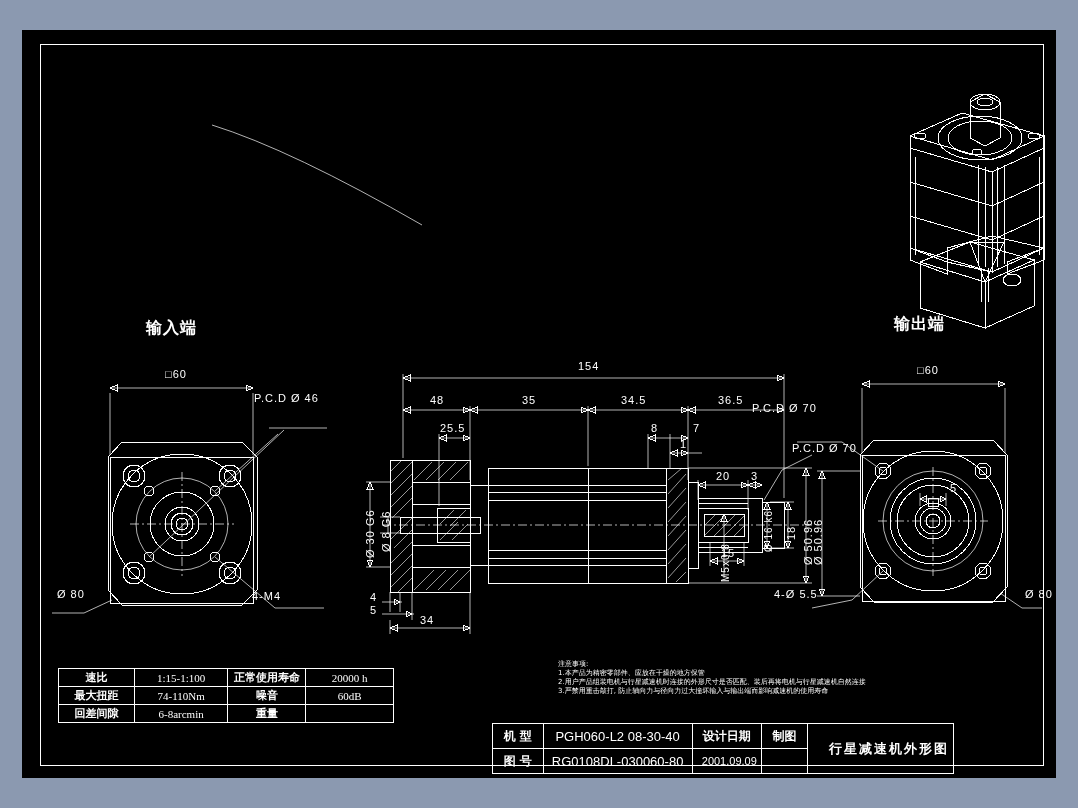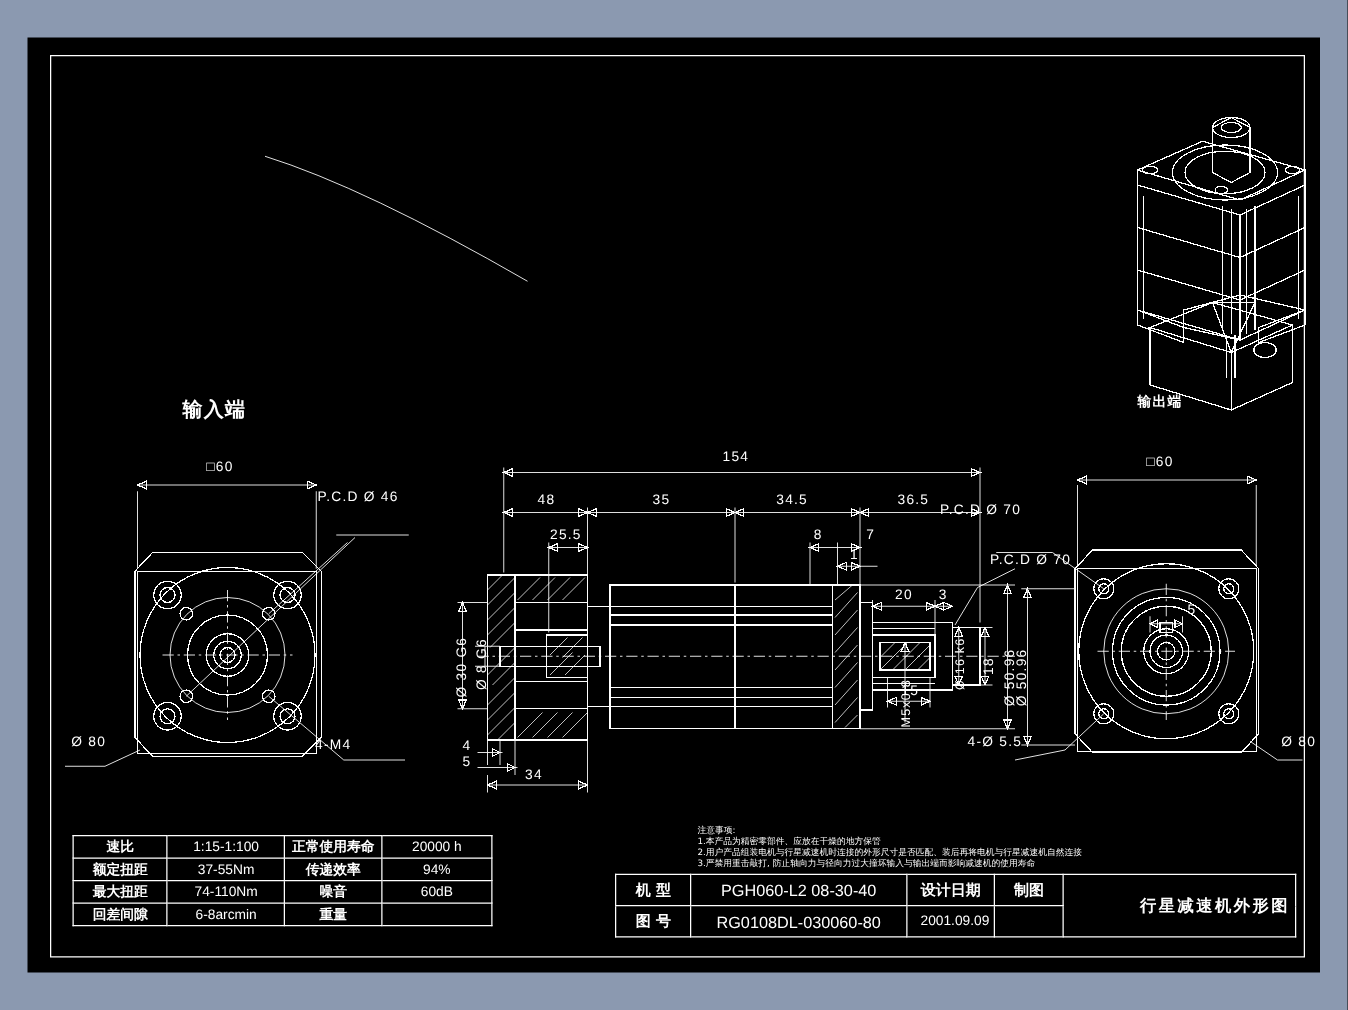--- a/index.html
+++ b/index.html
@@ -29,21 +29,21 @@
   .ln{stroke:#ffffff;stroke-width:1;fill:none;shape-rendering:crispEdges;}
   .thin{stroke:#ffffff;stroke-width:0.7;fill:none;}
   .dash{stroke:#ffffff;stroke-width:0.7;fill:none;stroke-dasharray:9 3 2 3;}
   .hatch{stroke:#ffffff;stroke-width:0.6;fill:none;}
   
   table.spec{
     position:absolute;border-collapse:collapse;color:#fff;
   }
   table.spec td{
     border:1px solid #ffffff;height:17px;padding:0 3px;
-    text-align:center;font-size:11px;font-family:Liberation Sans, sans-serif;
+    text-align:center;font-size:11px;font-family:Liberation Serif, serif;
   }
   table.spec td.cnlbl{font-family:"DejaVu Sans",sans-serif;font-weight:bold;font-size:11px;}
   table.title{position:absolute;border-collapse:collapse;color:#fff;}
   table.title td{border:1px solid #ffffff;height:24px;padding:0 4px;
     text-align:center;font-size:13px;}
   table.title td.cnlbl{font-family:"DejaVu Sans",sans-serif;font-weight:bold;font-size:12px;}
   .bigtitle{font-family:"DejaVu Sans",sans-serif;font-weight:bold;font-size:21px;letter-spacing:2px;}
   .notes{position:absolute;color:#fff;font-family:"DejaVu Sans",sans-serif;
     font-size:7px;line-height:9px;white-space:nowrap;}
 </style>
@@ -390,21 +390,21 @@
       <line class="ln" x1="1017" y1="127" x2="1017" y2="225"></line>
     </g>
   </svg>
 
   <div class="cadtext cn" style="left:124px;top:288px;font-size:16px;">输入端</div>
   <div class="cadtext dim" style="left:143px;top:338px;">□60</div>
   <div class="cadtext dim" style="left:232px;top:362px;">P.C.D Ø 46</div>
   <div class="cadtext dim" style="left:230px;top:560px;">4-M4</div>
   <div class="cadtext dim" style="left:35px;top:558px;">Ø 80</div>
 
-  <div class="cadtext cn" style="left:872px;top:284px;font-size:11px;margin-left:16px;">输出端</div>
+  <div class="cadtext cn" style="left:872px;top:284px;font-size:16px;">输出端</div>
   <div class="cadtext dim" style="left:895px;top:334px;">□60</div>
   <div class="cadtext dim" style="left:730px;top:372px;">P.C.D Ø 70</div>
   <div class="cadtext dim" style="left:752px;top:558px;">4-Ø 5.5</div>
   <div class="cadtext dim" style="left:1003px;top:558px;">Ø 80</div>
   <div class="cadtext dim vert" style="left:790px;top:535px;transform:rotate(-90deg);">Ø 50.96</div>
   <div class="cadtext dim" style="left:928px;top:452px;">5</div>
 
   <div class="cadtext dim" style="left:556px;top:330px;">154</div>
   <div class="cadtext dim" style="left:408px;top:364px;">48</div>
   <div class="cadtext dim" style="left:500px;top:364px;">35</div>
@@ -430,26 +430,20 @@
 
   <table class="spec" style="left:36px;top:638px;width:336px;">
     <tbody>
       <tr>
         <td class="cnlbl" style="width:90px;">速比</td>
         <td style="width:105px;">1:15-1:100</td>
         <td class="cnlbl" style="width:93px;">正常使用寿命</td>
         <td style="width:100px;">20000 h</td>
       </tr>
       <tr>
-        <td class="cnlbl">额定扭距</td>
-        <td>37-55Nm</td>
-        <td class="cnlbl">传递效率</td>
-        <td>94%</td>
-      </tr>
-      <tr>
         <td class="cnlbl">最大扭距</td>
         <td>74-110Nm</td>
         <td class="cnlbl">噪音</td>
         <td>60dB</td>
       </tr>
       <tr>
         <td class="cnlbl">回差间隙</td>
         <td>6-8arcmin</td>
         <td class="cnlbl">重量</td>
         <td></td>
@@ -457,21 +451,21 @@
     </tbody>
   </table>
 
   <div class="notes" style="left:536px;top:630px;">
     <div>注意事项:</div>
     <div>1.本产品为精密零部件、应放在干燥的地方保管</div>
     <div>2.用户产品组装电机与行星减速机时连接的外形尺寸是否匹配、装后再将电机与行星减速机自然连接</div>
     <div>3.严禁用重击敲打, 防止轴向力与径向力过大撞坏输入与输出端而影响减速机的使用寿命</div>
   </div>
 
-  <table class="title" style="left:470px;top:669px;width:545px;">
+  <table class="title" style="left:470px;top:693px;width:462px;">
     <tbody>
       <tr>
         <td class="cnlbl" style="width:52px;">机 型</td>
         <td style="width:165px;">PGH060-L2 08-30-40</td>
         <td class="cnlbl" style="width:62px;">设计日期</td>
         <td class="cnlbl" style="width:46px;">制图</td>
         <td class="bigtitle" rowspan="2" style="width:180px;text-align:right;">行星减速机外形图</td>
       </tr>
       <tr>
         <td class="cnlbl">图 号</td>

